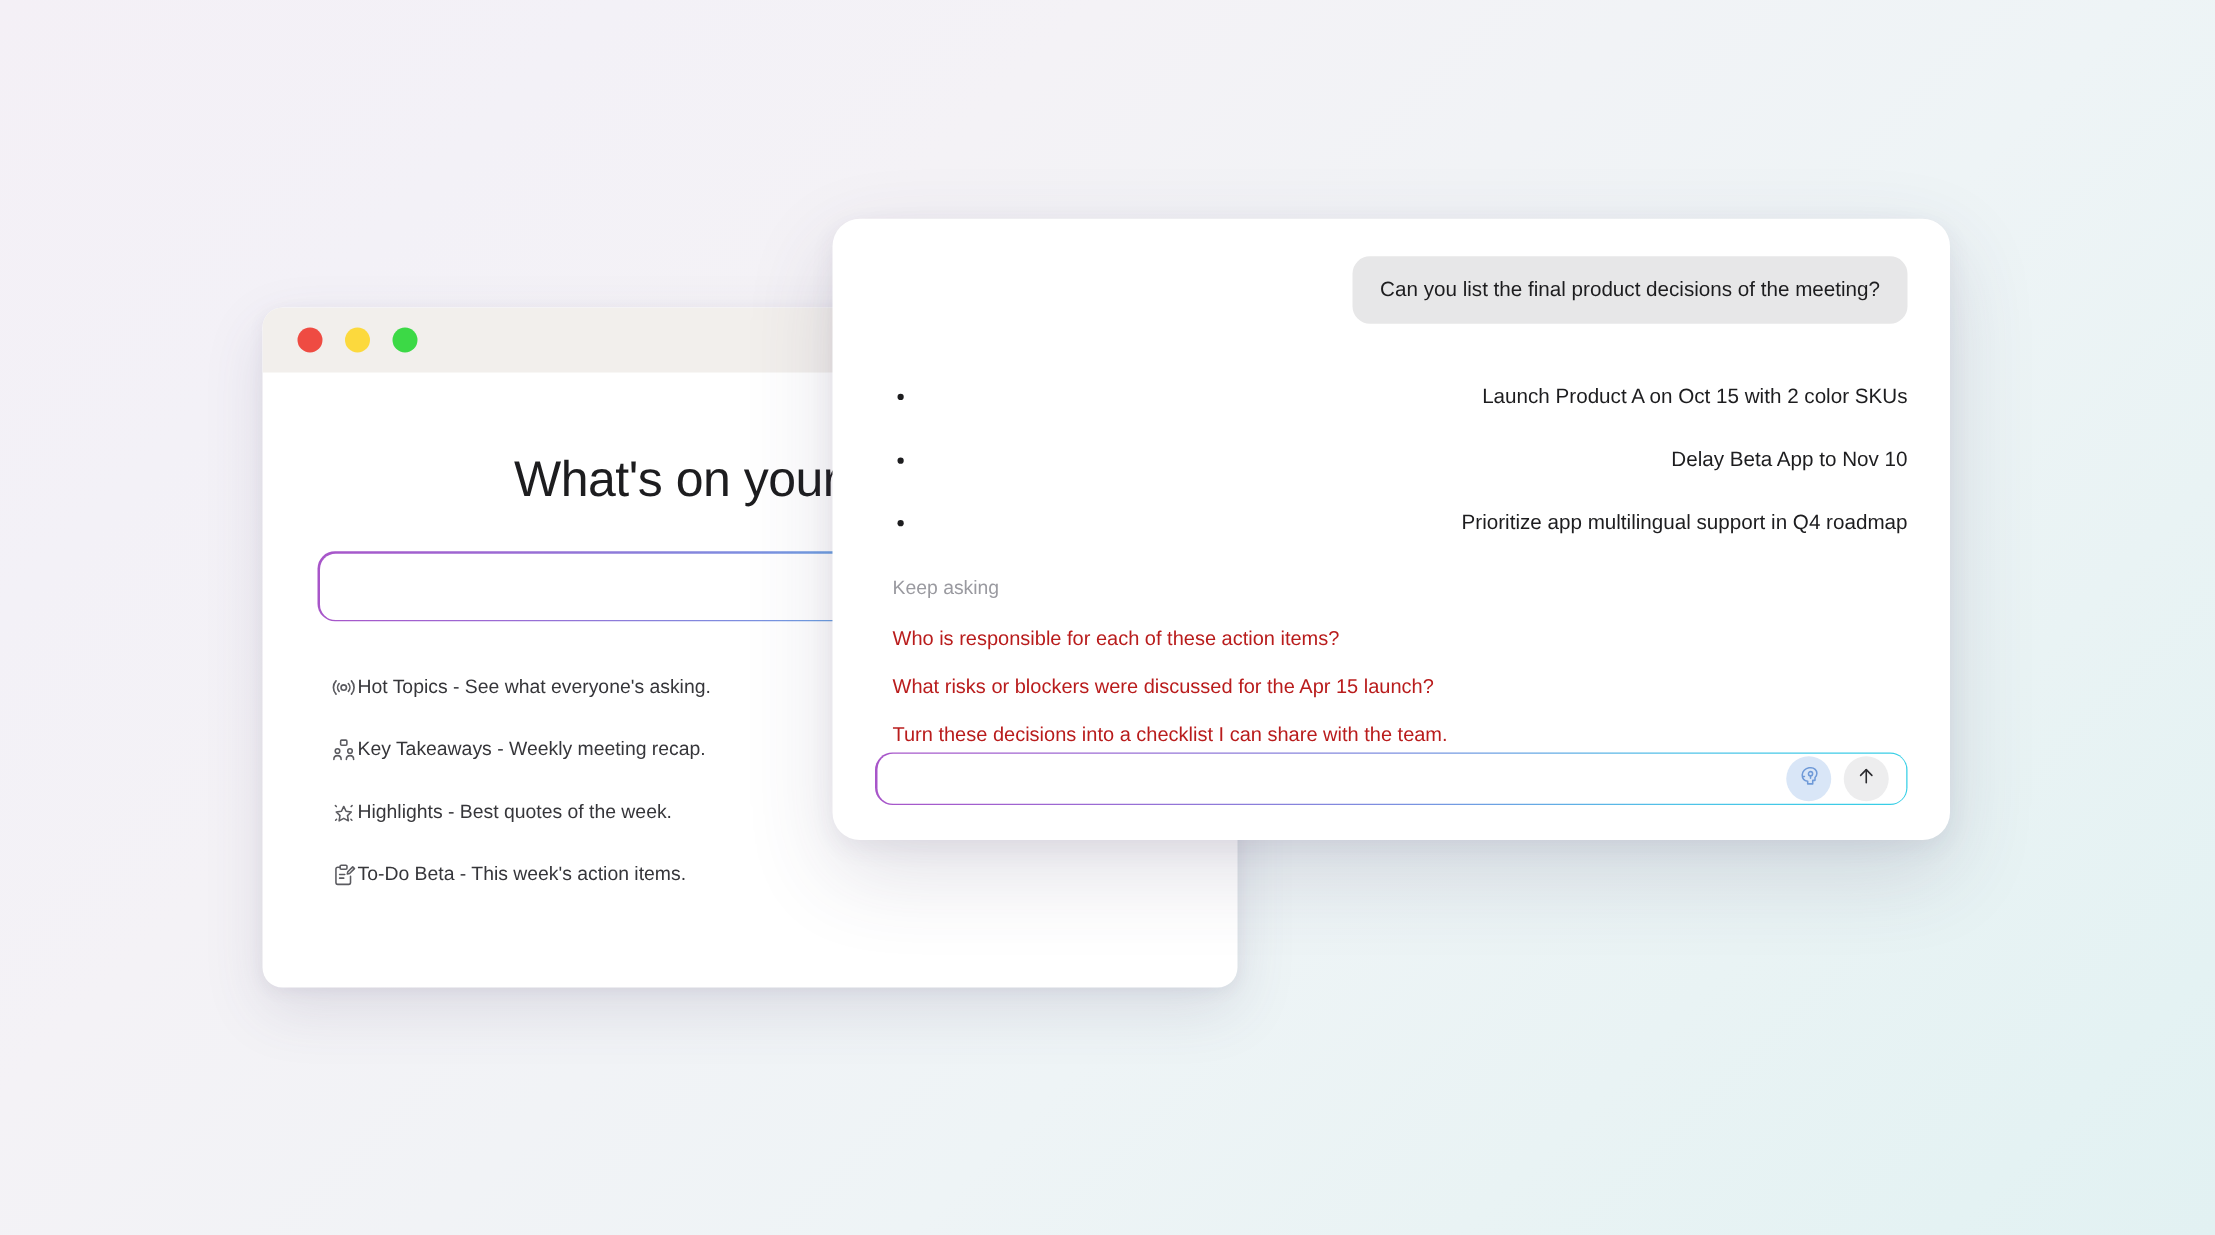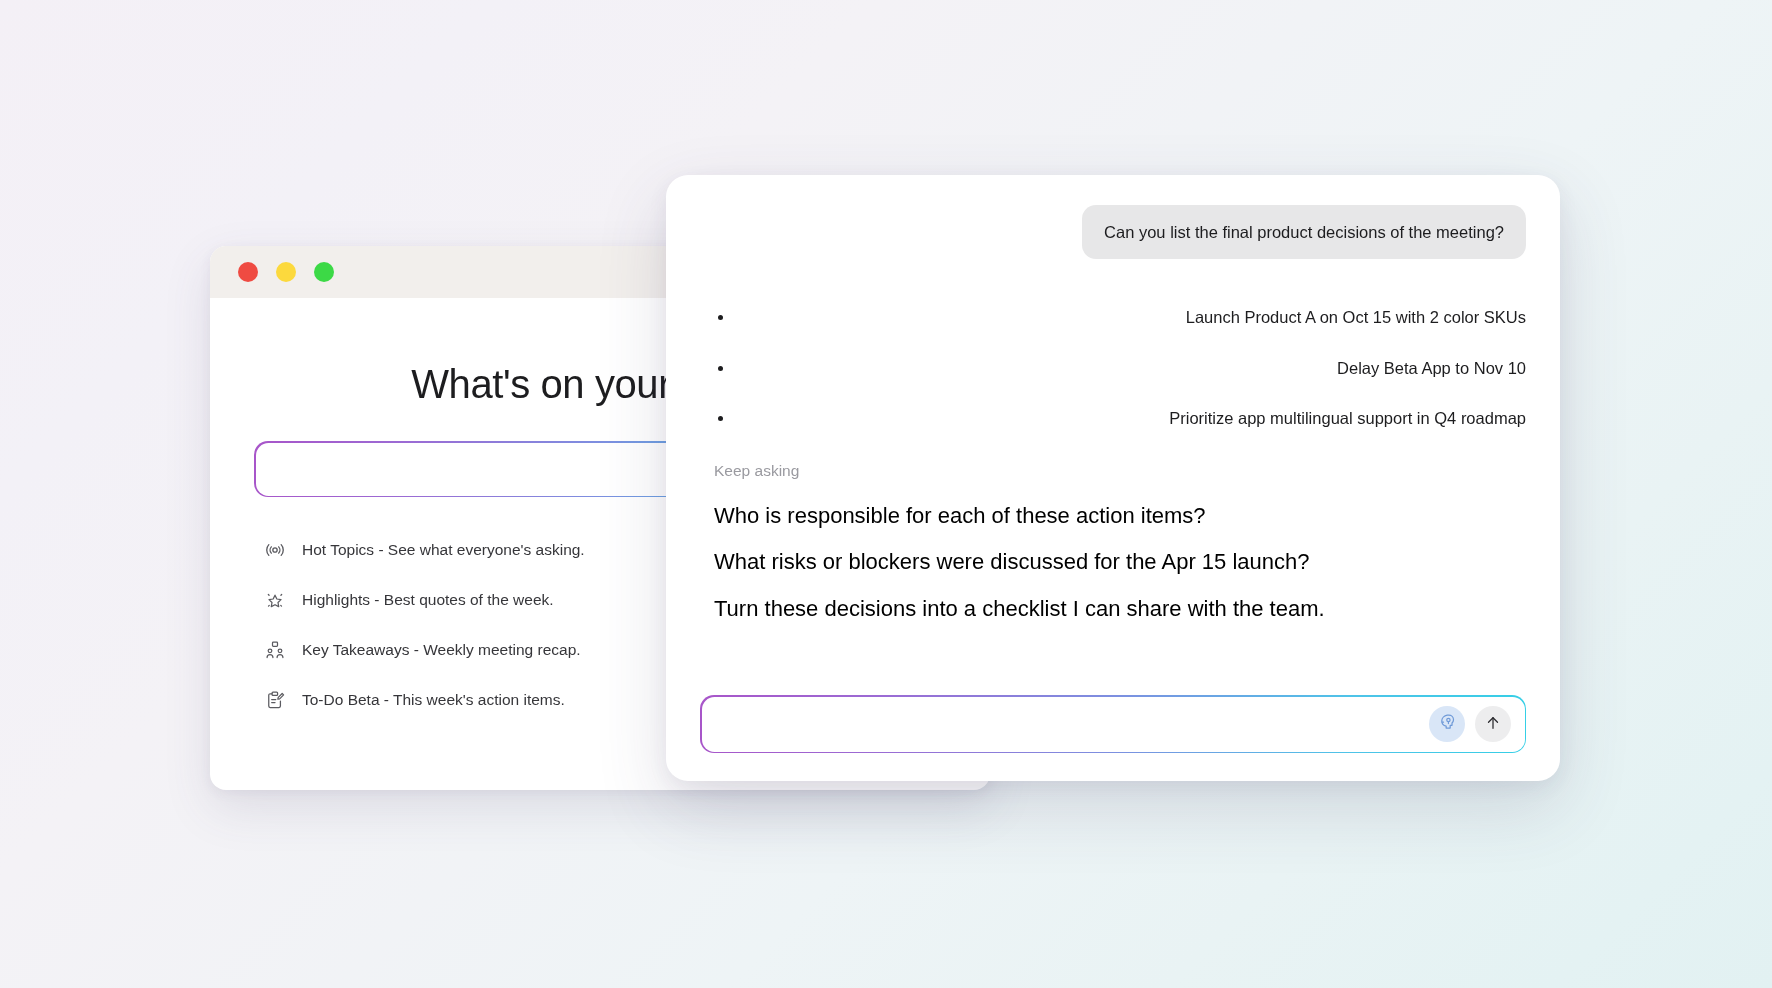--- a/index.html
+++ b/index.html
@@ -83,42 +83,41 @@
     width:100%; height:100%;
     padding:0 20px;
     font-family:"Liberation Sans", sans-serif;
     font-size:16px; color:#1d1d1f;
   }
 
   #bg-suggestions { margin-top:28px; }
   .sugg {
     display:flex;
     align-items:center;
-    gap:16px;
     height:50px;
     padding-left:10px;
     cursor:pointer;
   }
   .sugg .ic {
     width:22px; height:22px;
     display:flex; align-items:center; justify-content:center;
     color:#5b5b60;
     flex:none;
   }
   .sugg .tx {
     font-size:15.5px;
     color:#36363a;
     white-space:nowrap;
   }
 
   
   #chat-panel {
     position:absolute;
     left:666px; top:175px;
-    width:894px; height:606px;
+    width:894px; height:497px;
     background:#ffffff;
     border-radius:22px;
     box-shadow:0 26px 70px rgba(70,60,100,0.16),
                0 6px 20px rgba(70,60,100,0.07);
     padding:30px 34px 28px;
     display:flex;
     flex-direction:column;
   }
 
   #user-bubble-row { display:flex; justify-content:flex-end; }
@@ -157,22 +156,22 @@
 
   #keep-asking-label {
     margin-top:16px;
     padding-left:14px;
     font-size:15.5px;
     color:#9a9aa0;
   }
 
   #followups { margin-top:22px; padding-left:14px; }
   .followup {
-    font-size:22px;
-    color:#000000;
+    font-size:16px;
+    color:#b91c1c;
     margin-bottom:18px;
     cursor:pointer;
     line-height:1.3;
   }
   .followup:last-child { margin-bottom:2px; }
 
   #composer-wrap { margin-top:auto; height:58px; }
   #composer-inner { position:relative; }
   #composer-input {
     border:0; outline:0; background:transparent;
@@ -220,43 +219,43 @@
 
       <div class="sugg">
         <span class="ic">
           <svg width="20" height="20" viewBox="0 0 24 24" fill="none" stroke="currentColor" stroke-width="1.6" stroke-linecap="round">
             <circle cx="12" cy="12" r="2.6"></circle>
             <path d="M7.6 8.2a5.6 5.6 0 0 0 0 7.6M16.4 8.2a5.6 5.6 0 0 1 0 7.6"></path>
             <path d="M4.6 5.6a9.4 9.4 0 0 0 0 12.8M19.4 5.6a9.4 9.4 0 0 1 0 12.8"></path>
           </svg>
         </span>
         <span class="tx">Hot Topics - See what everyone's asking.</span>
-      </div>
-
-      <div class="sugg">
-        <span class="ic">
-          <svg width="20" height="20" viewBox="0 0 24 24" fill="none" stroke="currentColor" stroke-width="1.5" stroke-linecap="round" stroke-linejoin="round">
-            <path d="M12 6.2l2.2 4.6 5 .7-3.6 3.5.85 5-4.45-2.35L7.55 20l.85-5-3.6-3.5 5-.7z"></path>
-            <path d="M4 5.4l.9.9M20 5.4l-.9.9M4.2 19.4l.9-.9M19.8 19.4l-.9-.9"></path>
-          </svg>
-        </span>
-        <span class="tx">Highlights - Best quotes of the week.</span>
       </div>
 
       <div class="sugg">
         <span class="ic">
           <svg width="20" height="20" viewBox="0 0 24 24" fill="none" stroke="currentColor" stroke-width="1.5" stroke-linecap="round" stroke-linejoin="round">
             <rect x="9" y="2.5" width="6" height="5" rx="1"></rect>
             <circle cx="6" cy="13" r="2.2"></circle>
             <circle cx="18" cy="13" r="2.2"></circle>
             <path d="M2.5 21c0-2.2 1.6-3.6 3.5-3.6S9.5 18.8 9.5 21"></path>
             <path d="M14.5 21c0-2.2 1.6-3.6 3.5-3.6s3.5 1.4 3.5 3.6"></path>
           </svg>
         </span>
         <span class="tx">Key Takeaways - Weekly meeting recap.</span>
+      </div>
+
+      <div class="sugg">
+        <span class="ic">
+          <svg width="20" height="20" viewBox="0 0 24 24" fill="none" stroke="currentColor" stroke-width="1.5" stroke-linecap="round" stroke-linejoin="round">
+            <path d="M12 6.2l2.2 4.6 5 .7-3.6 3.5.85 5-4.45-2.35L7.55 20l.85-5-3.6-3.5 5-.7z"></path>
+            <path d="M4 5.4l.9.9M20 5.4l-.9.9M4.2 19.4l.9-.9M19.8 19.4l-.9-.9"></path>
+          </svg>
+        </span>
+        <span class="tx">Highlights - Best quotes of the week.</span>
       </div>
 
       <div class="sugg">
         <span class="ic">
           <svg width="20" height="20" viewBox="0 0 24 24" fill="none" stroke="currentColor" stroke-width="1.5" stroke-linecap="round" stroke-linejoin="round">
             <path d="M8.5 4.5H6.2A1.7 1.7 0 0 0 4.5 6.2v13.1A1.7 1.7 0 0 0 6.2 21h10.6a1.7 1.7 0 0 0 1.7-1.7v-6"></path>
             <rect x="8.5" y="2.6" width="6.6" height="3.8" rx="1.1"></rect>
             <path d="M8 11.5h5M8 15h4"></path>
             <path d="M20.6 4.2l-4.7 4.7-.5 2.2 2.2-.5 4.7-4.7z"></path>
           </svg>

